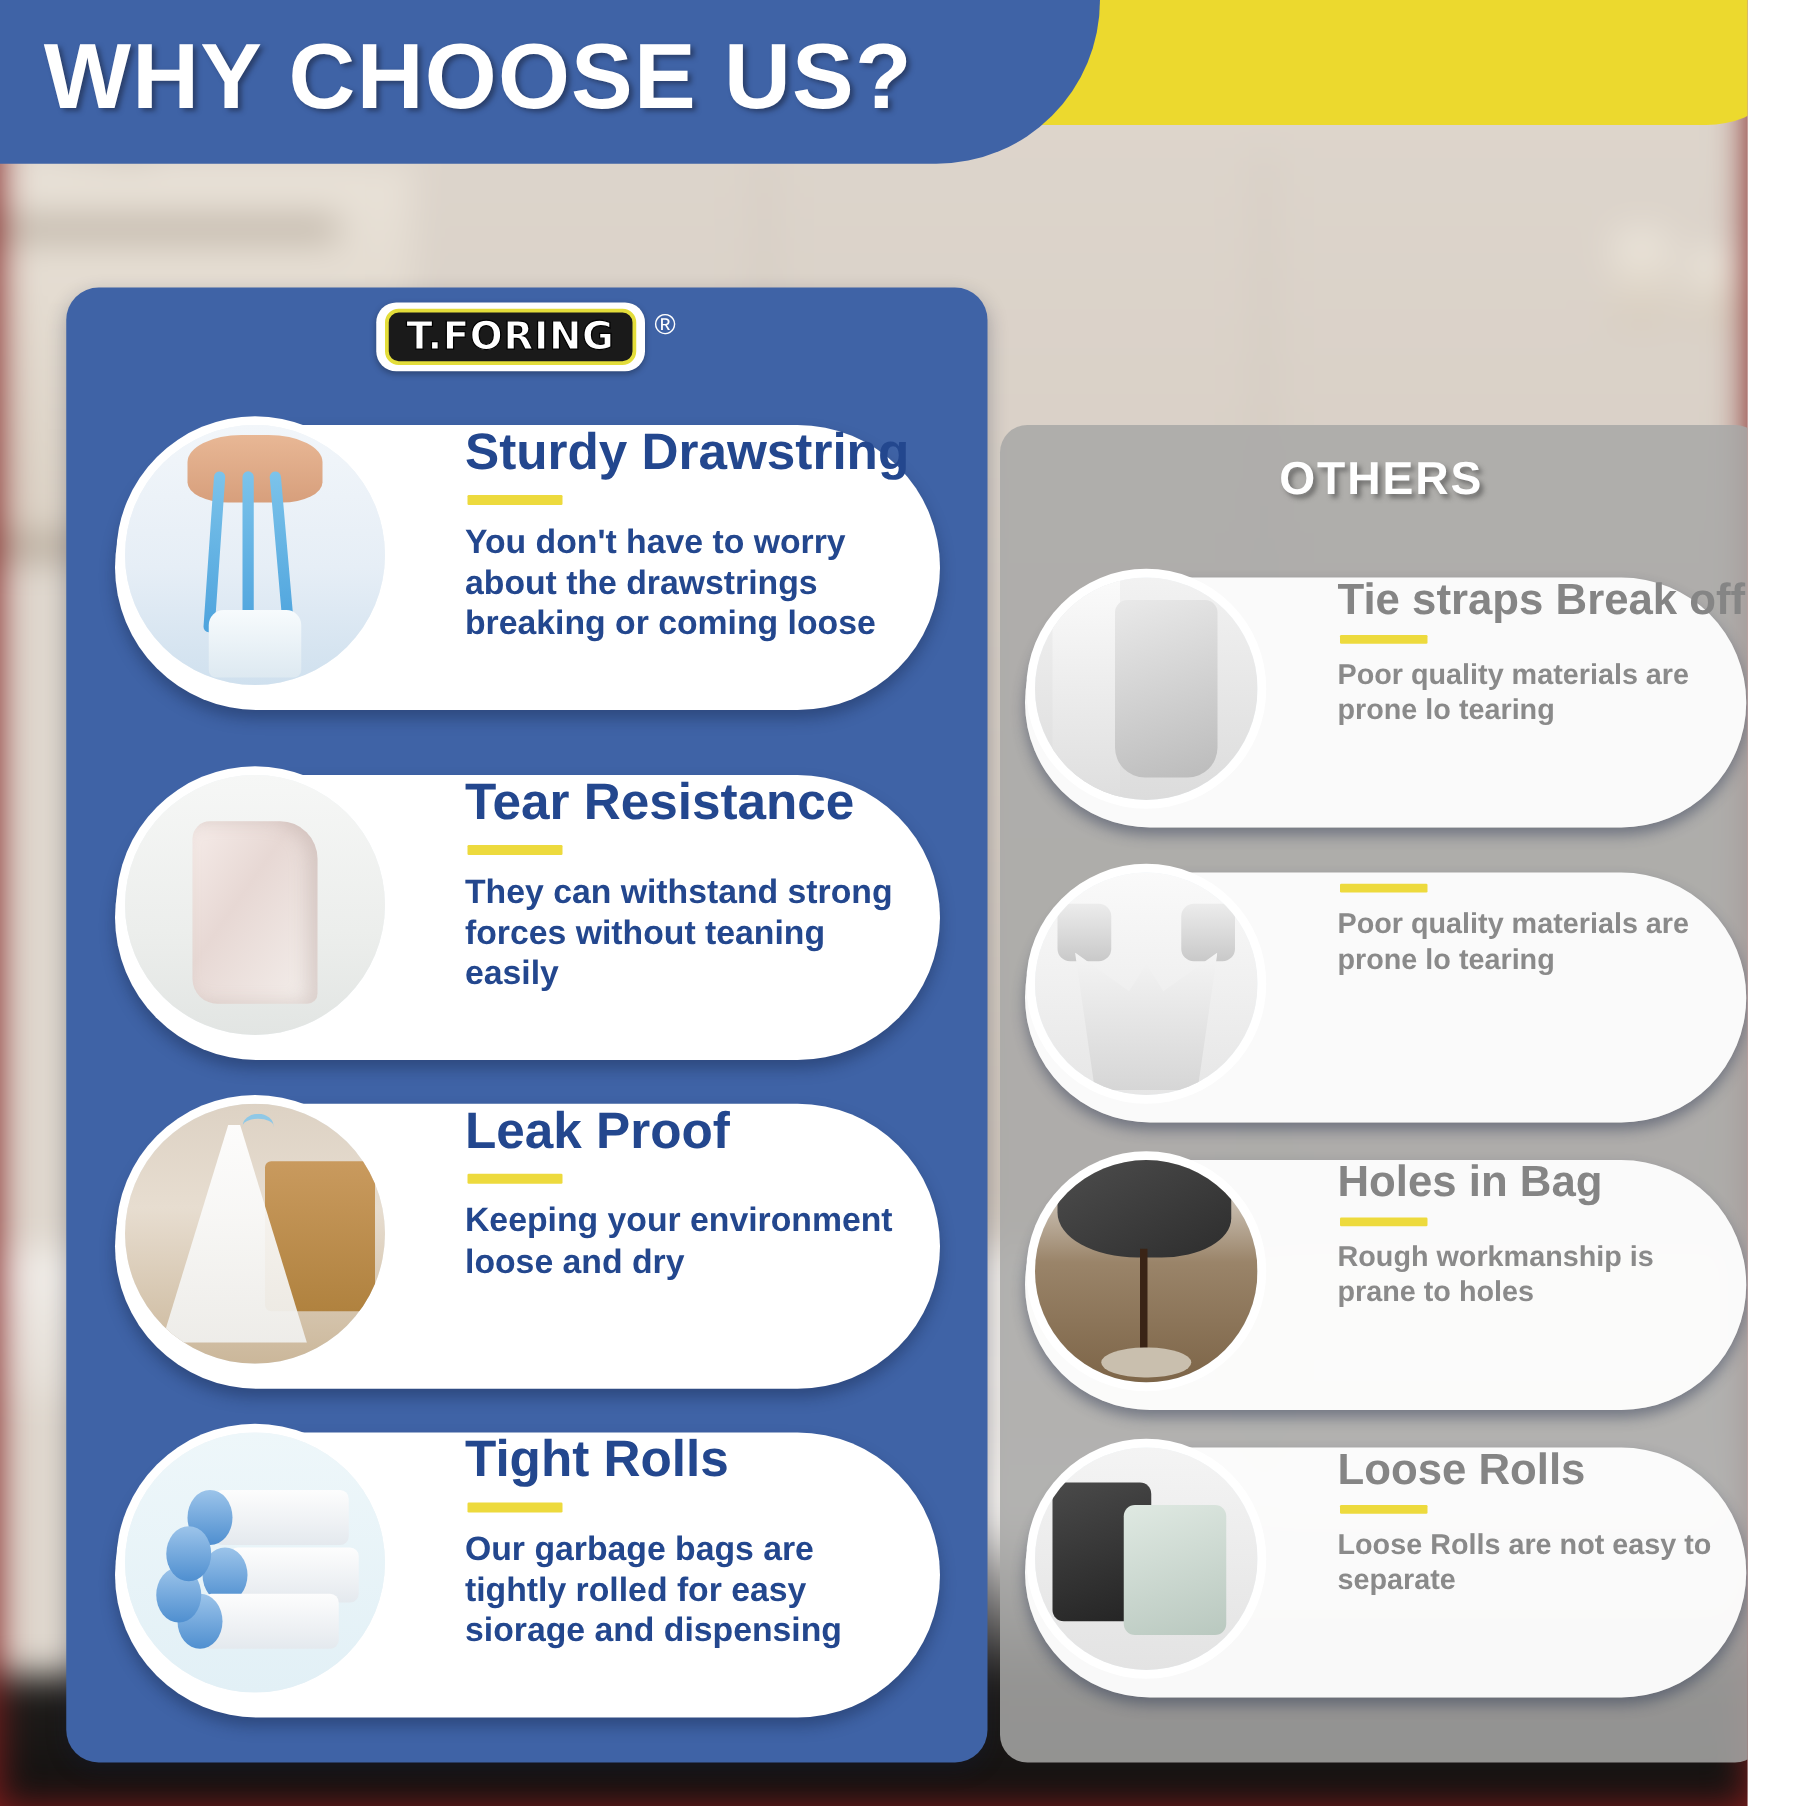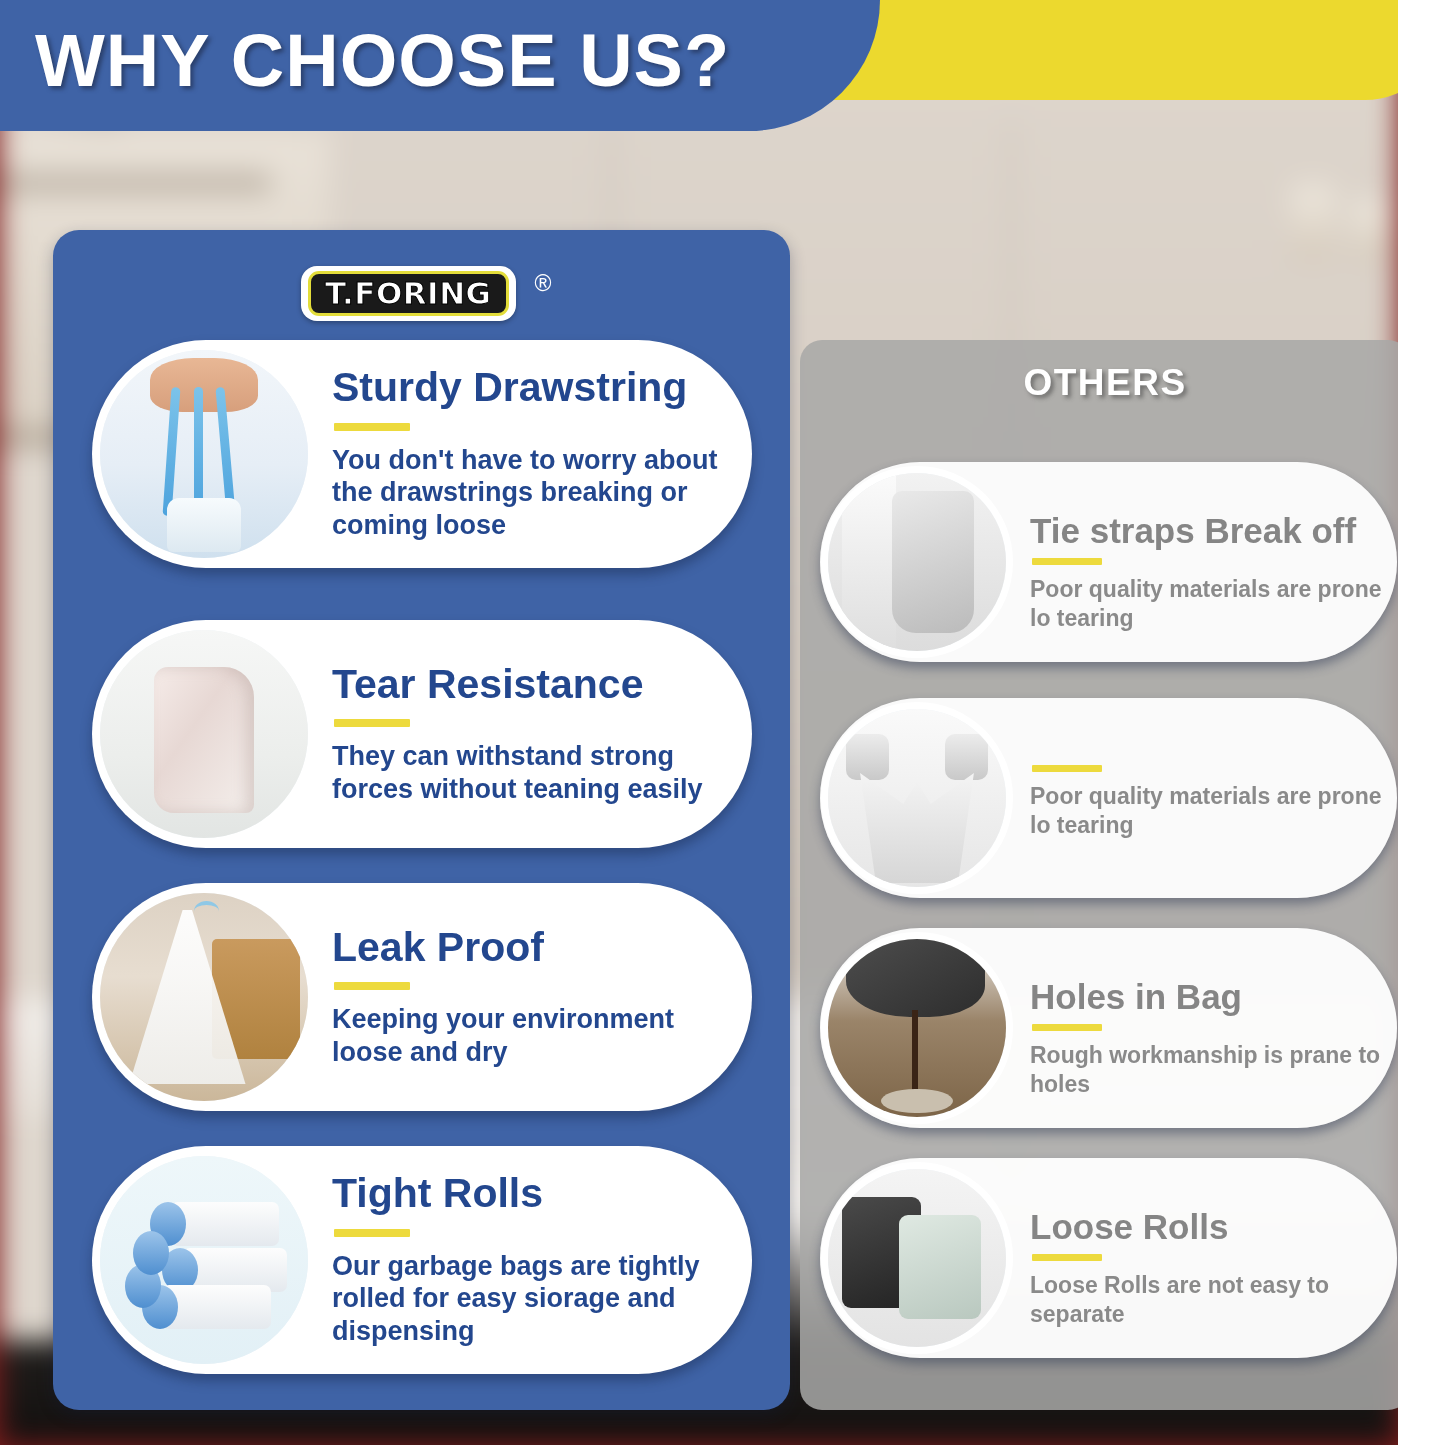--- a/index.html
+++ b/index.html
@@ -64,21 +64,21 @@
 
   
   .panel-brand {
     position:absolute; left:53px; top:230px; width:737px; height:1180px;
     background:#3f63a6; border-radius:26px; z-index:4;
     box-shadow:0 6px 16px rgba(20,30,60,.30);
   }
 
   .logo-badge {
     position:absolute; left:248px; top:12px;
-    display:flex; align-items:center; gap:19px;margin-top:24px;
+    display:flex; align-items:center; gap:8px;
   }
   .logo-plate {
     background:#ffffff; border-radius:16px; padding:5px 7px;
     box-shadow:0 2px 5px rgba(0,0,0,.3);
   }
   .logo-inner {
     background:#1a1a1a; border:3px solid #e3dd3a; border-radius:11px;
     padding:4px 14px;
   }
   .logo-text {
@@ -94,22 +94,23 @@
     background:rgba(168,168,166,.86); border-radius:22px; z-index:4;
   }
   .others-title {
     position:absolute; left:0; right:0; top:22px; text-align:center;
     font-size:37px; font-weight:700; color:#ffffff; letter-spacing:1.5px;
     text-shadow:3px 3px 4px rgba(60,60,60,.55);
   }
 
   
   .card {
-    position:absolute; display:flex; align-items:center;
+    position:absolute; display:flex; 
     background:#ffffff;
+    gap:40px;
   }
   .card-good {
     left:39px; width:660px; height:228px;
     border-radius:114px;
     box-shadow:0 7px 12px rgba(15,25,55,.35);
   }
   .card-bad {
     left:20px; width:577px; height:200px;
     border-radius:100px;
     background:rgba(255,255,255,.94);
@@ -131,21 +132,20 @@
 
   .card-body { padding-left:24px; padding-right:14px; }
 
   .card-title-good {
     font-size:41px; font-weight:700; color:#23478e; line-height:1.05;
     white-space:nowrap;
   }
   .card-title-bad {
     font-size:35px; font-weight:700; color:#858585; line-height:1.05;
     white-space:nowrap;
-    margin-top:21px;
   }
   .rule {
     width:76px; height:8px; background:#edda3d;
     margin:13px 0 13px 2px; border-radius:1px;
   }
   .rule-bad { width:70px; height:7px; margin:9px 0 10px 2px; }
   .card-desc-good {
     font-size:27px; font-weight:700; color:#23478e; line-height:1.21;
   }
   .card-desc-bad {

